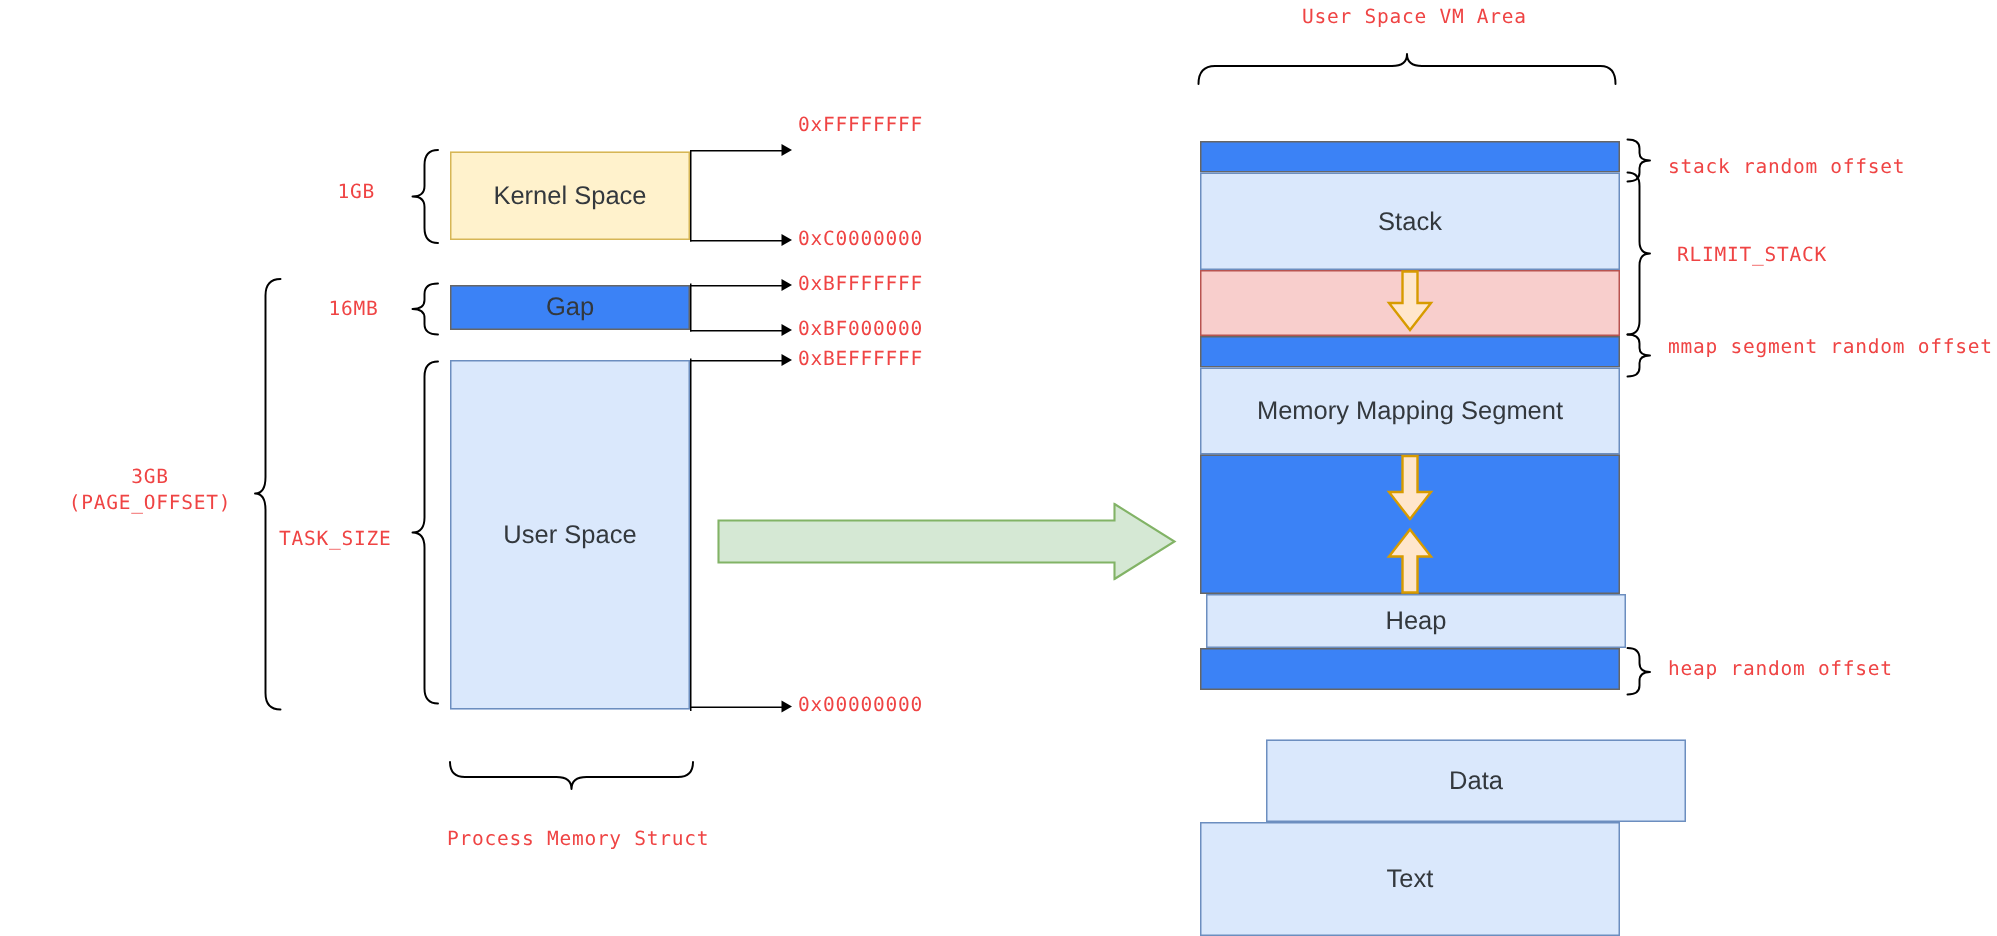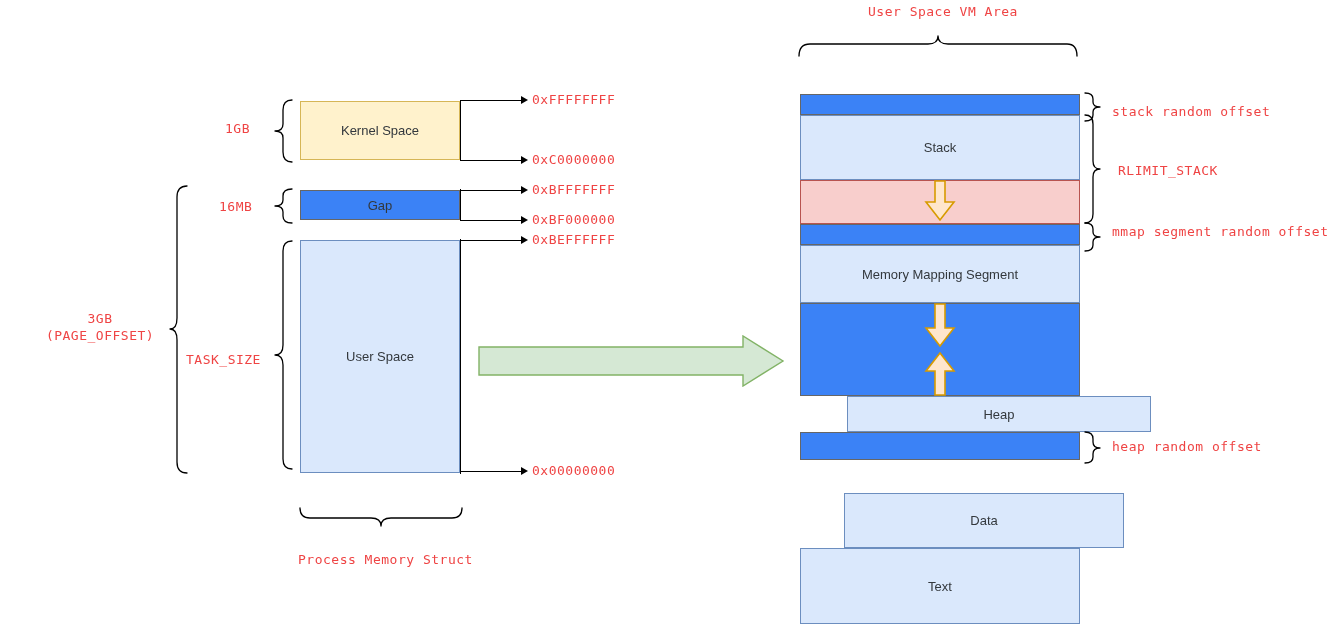--- a/index.html
+++ b/index.html
@@ -23,21 +23,21 @@
     font-size: 13px;
     color: #ef4444;
     white-space: pre;
     letter-spacing: 0.5px;
   }
   .mono-c { text-align: center; }
 
   
   .blocklabel {
     font-family: "Liberation Sans", sans-serif;
-    font-size: 13px;
+    font-size: 17px;
     color: #33383d;
     white-space: nowrap;
   }
 
   
   .block {
     position: absolute;
     display: flex;
     align-items: center;
     justify-content: center;
@@ -115,21 +115,21 @@
   <div class="block blue" style="left:300px; top:240px; width:160px; height:233px;">
     <span class="blocklabel">User Space</span>
   </div>
 
   <div class="vline" style="left:460px; top:100px; height:61px;"></div>
   <div class="vline" style="left:460px; top:189px; height:32px;"></div>
   <div class="vline" style="left:460px; top:239px; height:235px;"></div>
 
   <div class="hline" style="left:460px; top:100px; width:62px;"></div>
   <div class="arrowhead" style="left:521px; top:95.5px;"></div>
-  <div class="abs mono" style="left:532px; top:92px;">0xFFFFFFFF</div>
+  <div class="abs mono" style="left:532px; top:76px;">0xFFFFFFFF</div>
 
   <div class="hline" style="left:460px; top:160px; width:62px;"></div>
   <div class="arrowhead" style="left:521px; top:155.5px;"></div>
   <div class="abs mono" style="left:532px; top:152px;">0xC0000000</div>
 
   <div class="hline" style="left:460px; top:190px; width:62px;"></div>
   <div class="arrowhead" style="left:521px; top:185.5px;"></div>
   <div class="abs mono" style="left:532px; top:182px;">0xBFFFFFFF</div>
 
   <div class="hline" style="left:460px; top:220px; width:62px;"></div>
@@ -187,21 +187,21 @@
   </div>
 
   <svg class="orangearrow" style="left:924px; top:303px;" width="32" height="44">
     <polygon points="11,1 21,1 21,25 30,25 16,43 2,25 11,25"></polygon>
   </svg>
 
   <svg class="orangearrow" style="left:924px; top:352px;" width="32" height="44">
     <polygon points="16,1 30,19 21,19 21,43 11,43 11,19 2,19"></polygon>
   </svg>
 
-  <div class="block blue" style="left:847px; top:396px; width:304px; height:36px;">
+  <div class="block blue" style="left:804px; top:396px; width:280px; height:36px;">
     <span class="blocklabel">Heap</span>
   </div>
 
   <div class="block gray" style="left:800px; top:432px; width:280px; height:28px;">
     <span class="blocklabel"></span>
   </div>
 
 
   <div class="block blue" style="left:800px; top:493px; width:280px; height:55px;margin-left:44px;">
     <span class="blocklabel">Data</span>

